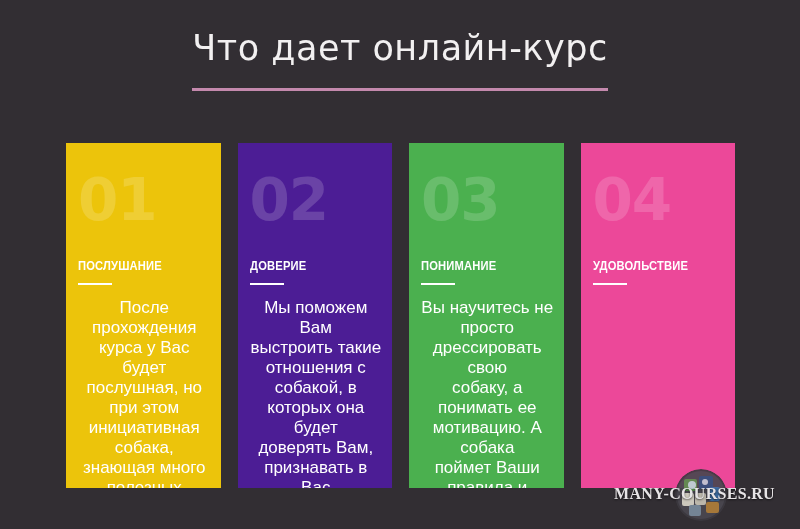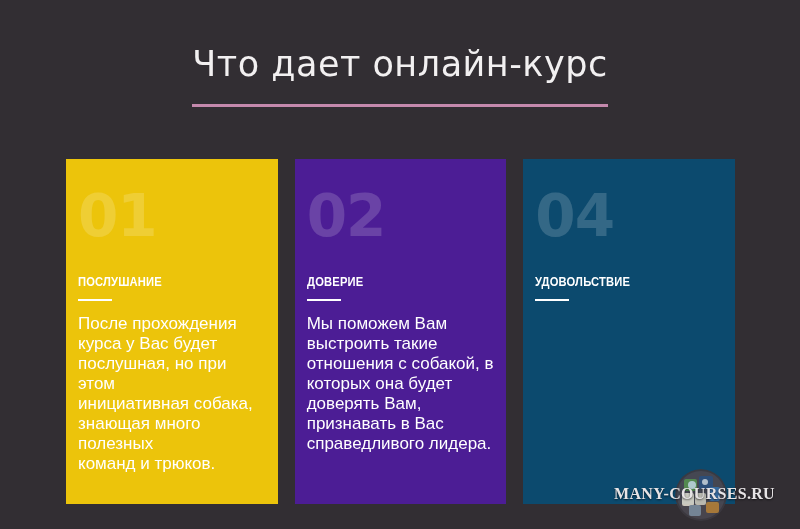--- a/index.html
+++ b/index.html
@@ -11,21 +11,20 @@
     height: 529px;
     overflow: hidden;
     background: #322e33;
     font-family: "Liberation Sans", sans-serif;
     position: relative;
   }
   .slide {
     position: absolute;
     inset: 0;
     background: #322e33;
-    margin-top: 16px;
   }
 
   
   .title-block {
     position: absolute;
     top: 26px;
     left: 0;
     width: 800px;
     text-align: center;
   }
@@ -54,20 +53,21 @@
     height: 329px;
     display: flex;
     gap: 17px;
   }
   .card {
     position: relative;
     flex: 1 1 0;
     height: 329px;
     padding: 8px;
     overflow: hidden;
+    text-align: center;
   }
   .card-inner {
     position: absolute;
     left: 12px;
     right: 10px;
     top: 0;
     bottom: 0;
   }
   .card-number {
     position: absolute;
@@ -182,22 +182,35 @@
         <div class="card-body">Мы поможем Вам
 выстроить такие
 отношения с собакой, в
 которых она будет
  доверять Вам,
 признавать в Вас
 справедливого лидера.</div>
       </div>
     </div>
 
-
-    <div class="card" style="background: #0c4a6e;">
+    <div class="card" style="background: rgb(75, 176, 79);">
+      <div class="card-inner">
+        <div class="card-number">03</div>
+        <div class="card-heading">ПОНИМАНИЕ</div>
+        <div class="card-divider"></div>
+        <div class="card-body">Вы научитесь не просто
+дрессировать свою
+собаку, а понимать ее
+мотивацию. А собака
+поймет Ваши правила и
+начнет следовать им.</div>
+      </div>
+    </div>
+
+    <div class="card" style="background: #ec4899;">
       <div class="card-inner">
         <div class="card-number">04</div>
         <div class="card-heading">УДОВОЛЬСТВИЕ</div>
         <div class="card-divider"></div>
       </div>
     </div>
 
   </div>
 
   <div class="watermark">

